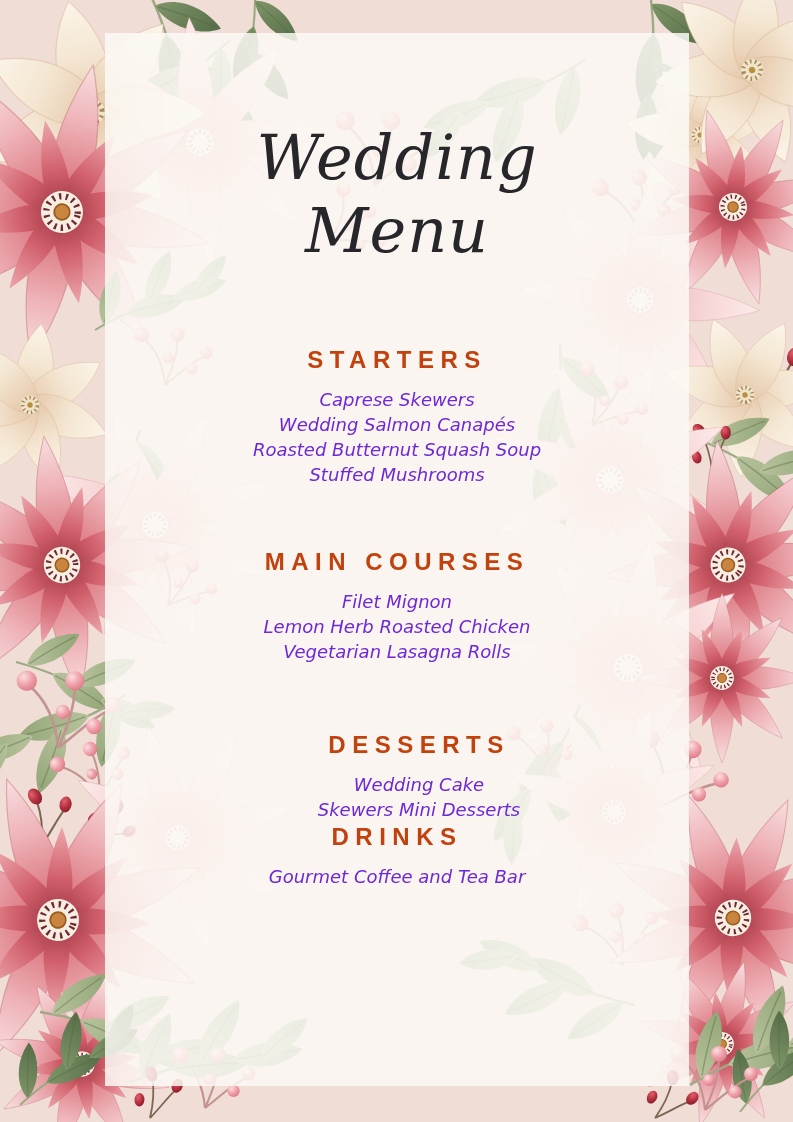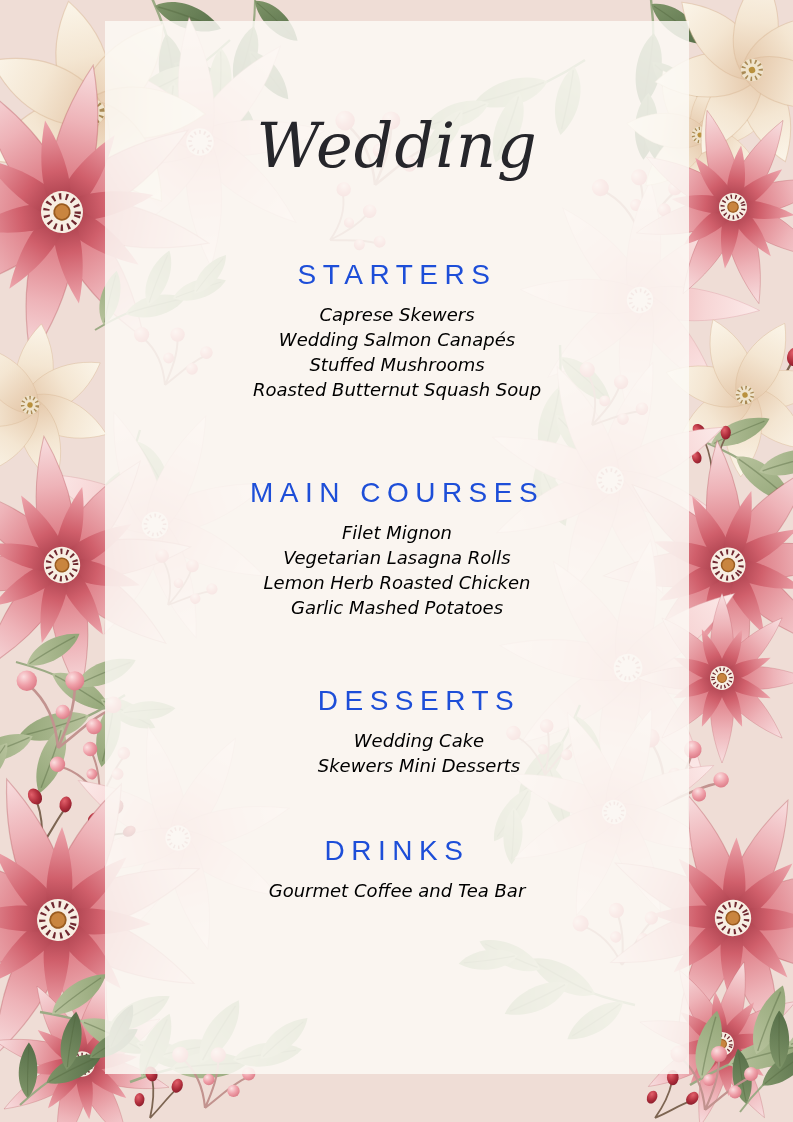--- a/index.html
+++ b/index.html
@@ -6,58 +6,58 @@
   body{
     width:793px;height:1122px;
     background:#efddd6;
     position:relative;
     overflow:hidden;
     font-family:"DejaVu Sans","Liberation Sans",sans-serif;
   }
   .stage{position:absolute;inset:0;width:793px;height:1122px;}
   svg.florals{position:absolute;left:0;top:0;z-index:1;}
   .card{
-    position:absolute;left:105px;top:21px;width:584px;height:1053px;
+    position:absolute;left:105px;top:33px;width:584px;height:1053px;
     background:rgba(251,249,244,0.85);
     z-index:2;
     text-align:center;
   }
   .title{
     margin:88px 0 0 0;
     font-family:"DejaVu Serif","Liberation Serif",serif;
     font-style:italic;
     font-weight:500;
     font-size:62px;
     line-height:73px;
     color:#26262b;
     letter-spacing:1px;
   }
   .section{margin:0;}
   .section.m1{margin-top:78px;}
-  .section.m2{margin-top:76px;}
+  .section.m2{margin-top:60px;}
   .section.m3{margin-top:66px;margin-left:44px;}
-  .section.m4{margin-top:58px;}
+  .section.m4{}
   .section h2{
     margin:0;
     font-family:"Liberation Sans","DejaVu Sans",sans-serif;
-    font-weight:400;
-    font-size:28px;
+    font-weight:700;
+    font-size:24px;
     line-height:30px;
     letter-spacing:6.5px;
-    color:#1d4ed8;
+    color:#c2410c;
   }
   .items{
     list-style:none;margin:12px 0 0 0;padding:0;
   }
   .items li{
     font-style:italic;
     font-size:18px;
     line-height:25px;
     font-weight:500;
-    color:#000000;
+    color:#6d28d9;
   }
 </style>
 </head>
 <body>
 
 <div class="stage">
 
   <svg class="florals" width="793" height="1122" viewBox="0 0 793 1122" aria-hidden="true">
     <defs>
       <linearGradient id="pgr" x1="0" y1="0" x2="0" y2="1">
@@ -253,39 +253,39 @@
       <use href="#spray" fill="url(#lgrn2)" transform="translate(740,1112) rotate(-40)"></use>
       <use href="#sprig" transform="translate(705,1110) scale(1)"></use>
       <use href="#sprigD" transform="translate(655,1118) rotate(12) scale(0.9)"></use>
     </g>
   </svg>
 
   <div class="card">
 
     <h1 class="title">
       <span>Wedding</span><br>
+      <span>Menu</span>
     </h1>
 
     <div class="section m1">
       <h2>STARTERS</h2>
       <ul class="items">
         <li>Caprese Skewers</li>
         <li>Wedding Salmon Canapés</li>
+        <li>Roasted Butternut Squash Soup</li>
         <li>Stuffed Mushrooms</li>
-        <li>Roasted Butternut Squash Soup</li>
       </ul>
     </div>
 
     <div class="section m2">
       <h2>MAIN COURSES</h2>
       <ul class="items">
         <li>Filet Mignon</li>
+        <li>Lemon Herb Roasted Chicken</li>
         <li>Vegetarian Lasagna Rolls</li>
-        <li>Lemon Herb Roasted Chicken</li>
-        <li>Garlic Mashed Potatoes</li>
       </ul>
     </div>
 
     <div class="section m3">
       <h2>DESSERTS</h2>
       <ul class="items">
         <li>Wedding Cake</li>
         <li>Skewers Mini Desserts</li>
       </ul>
     </div>

